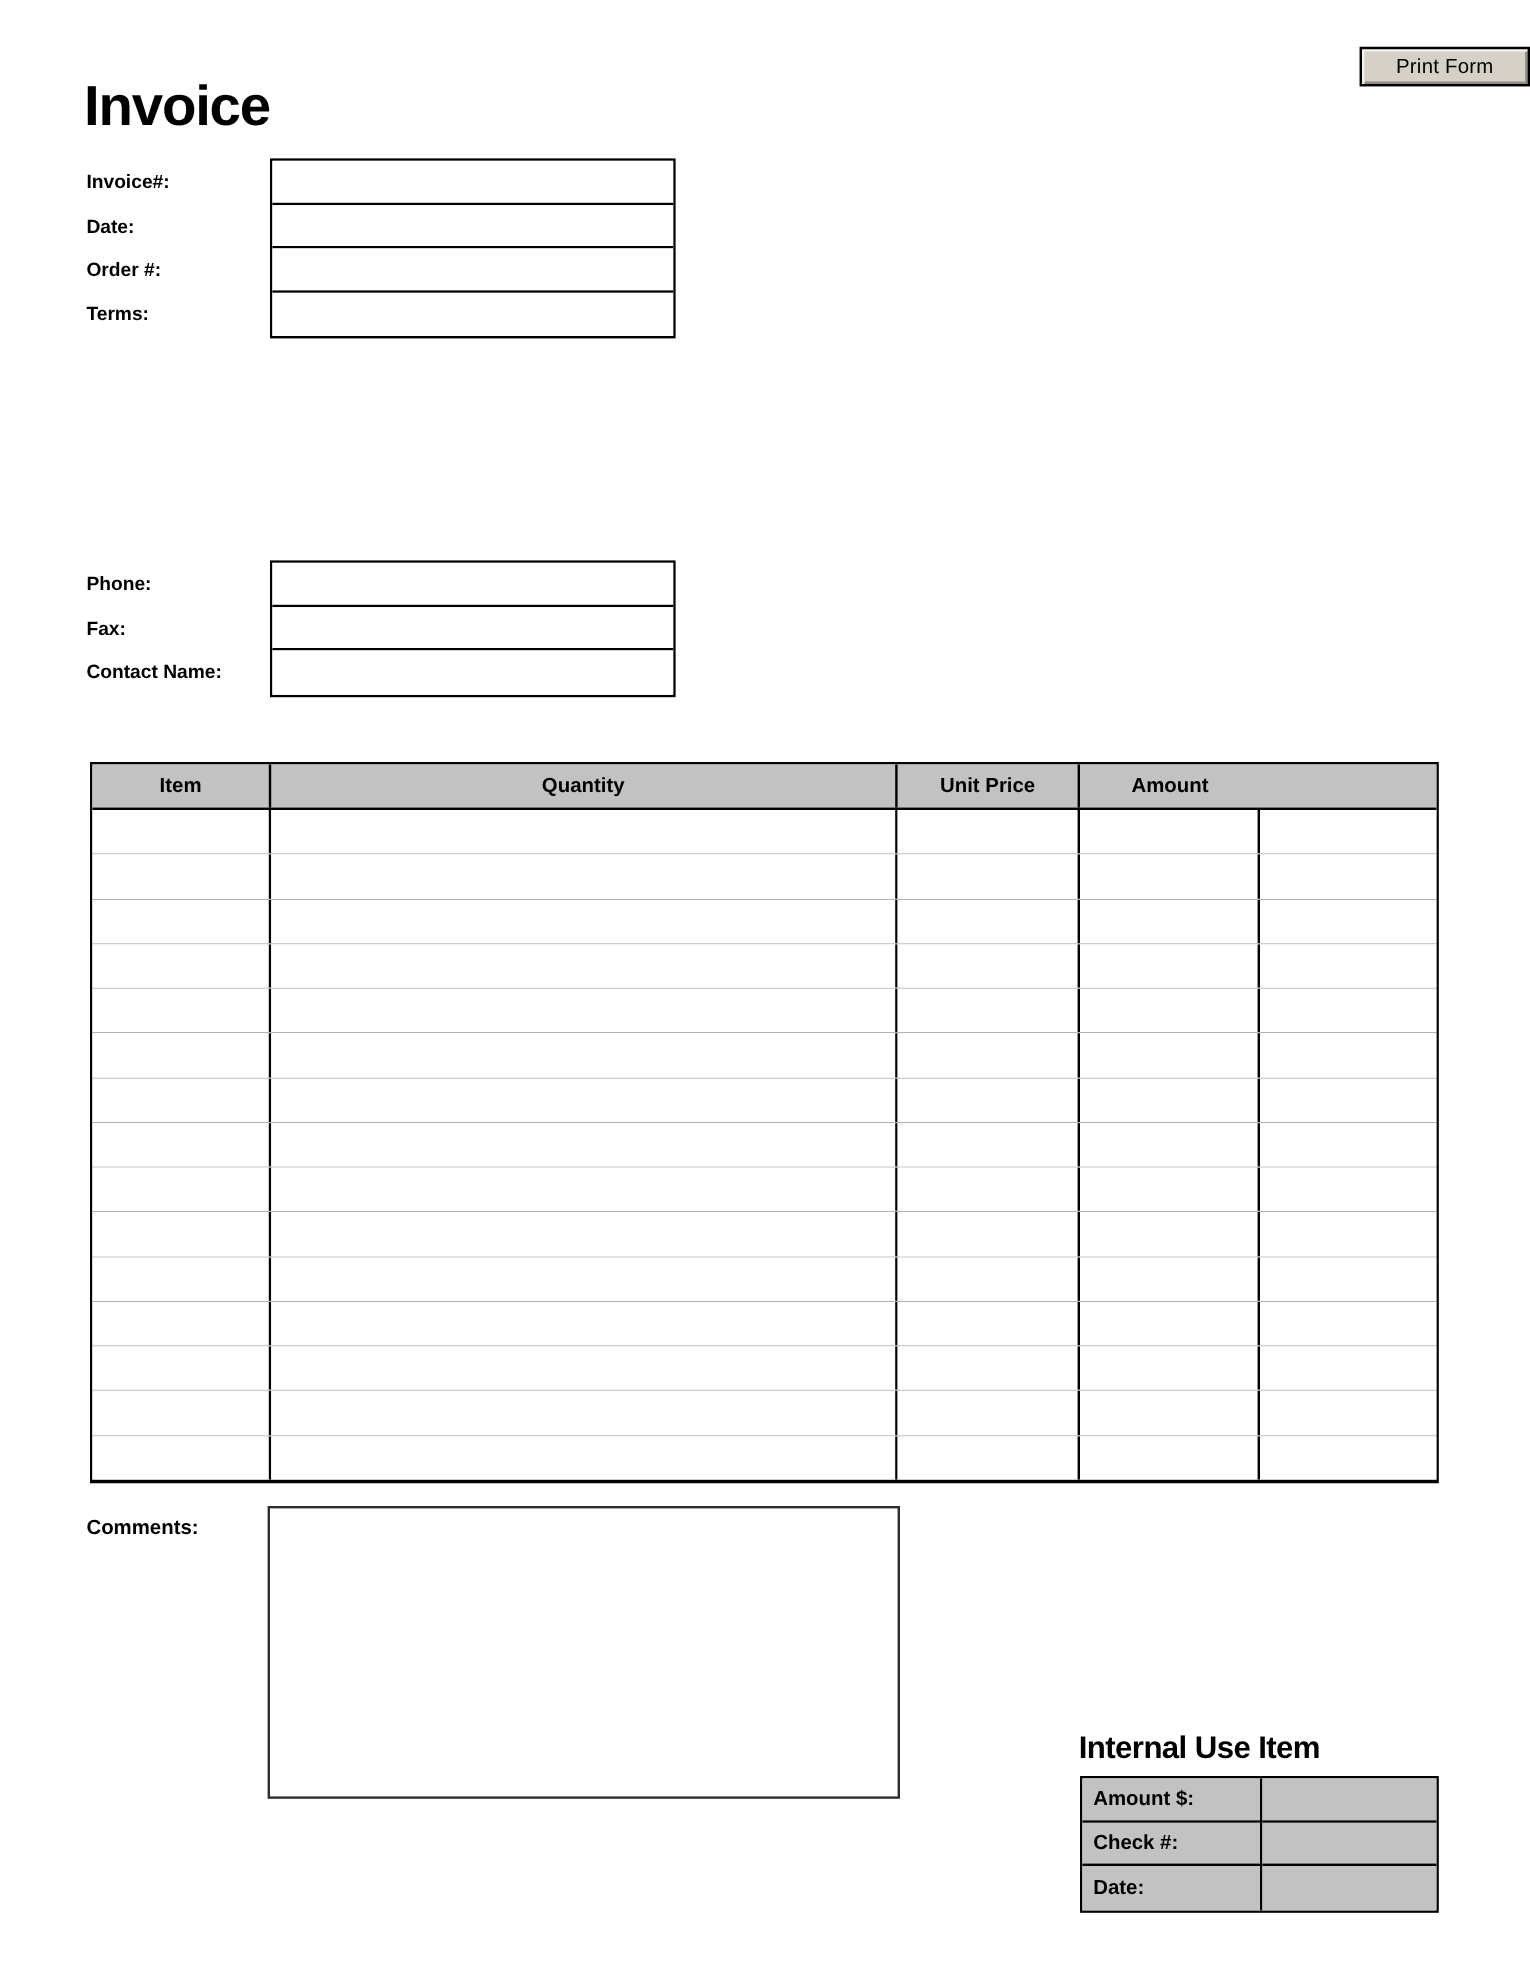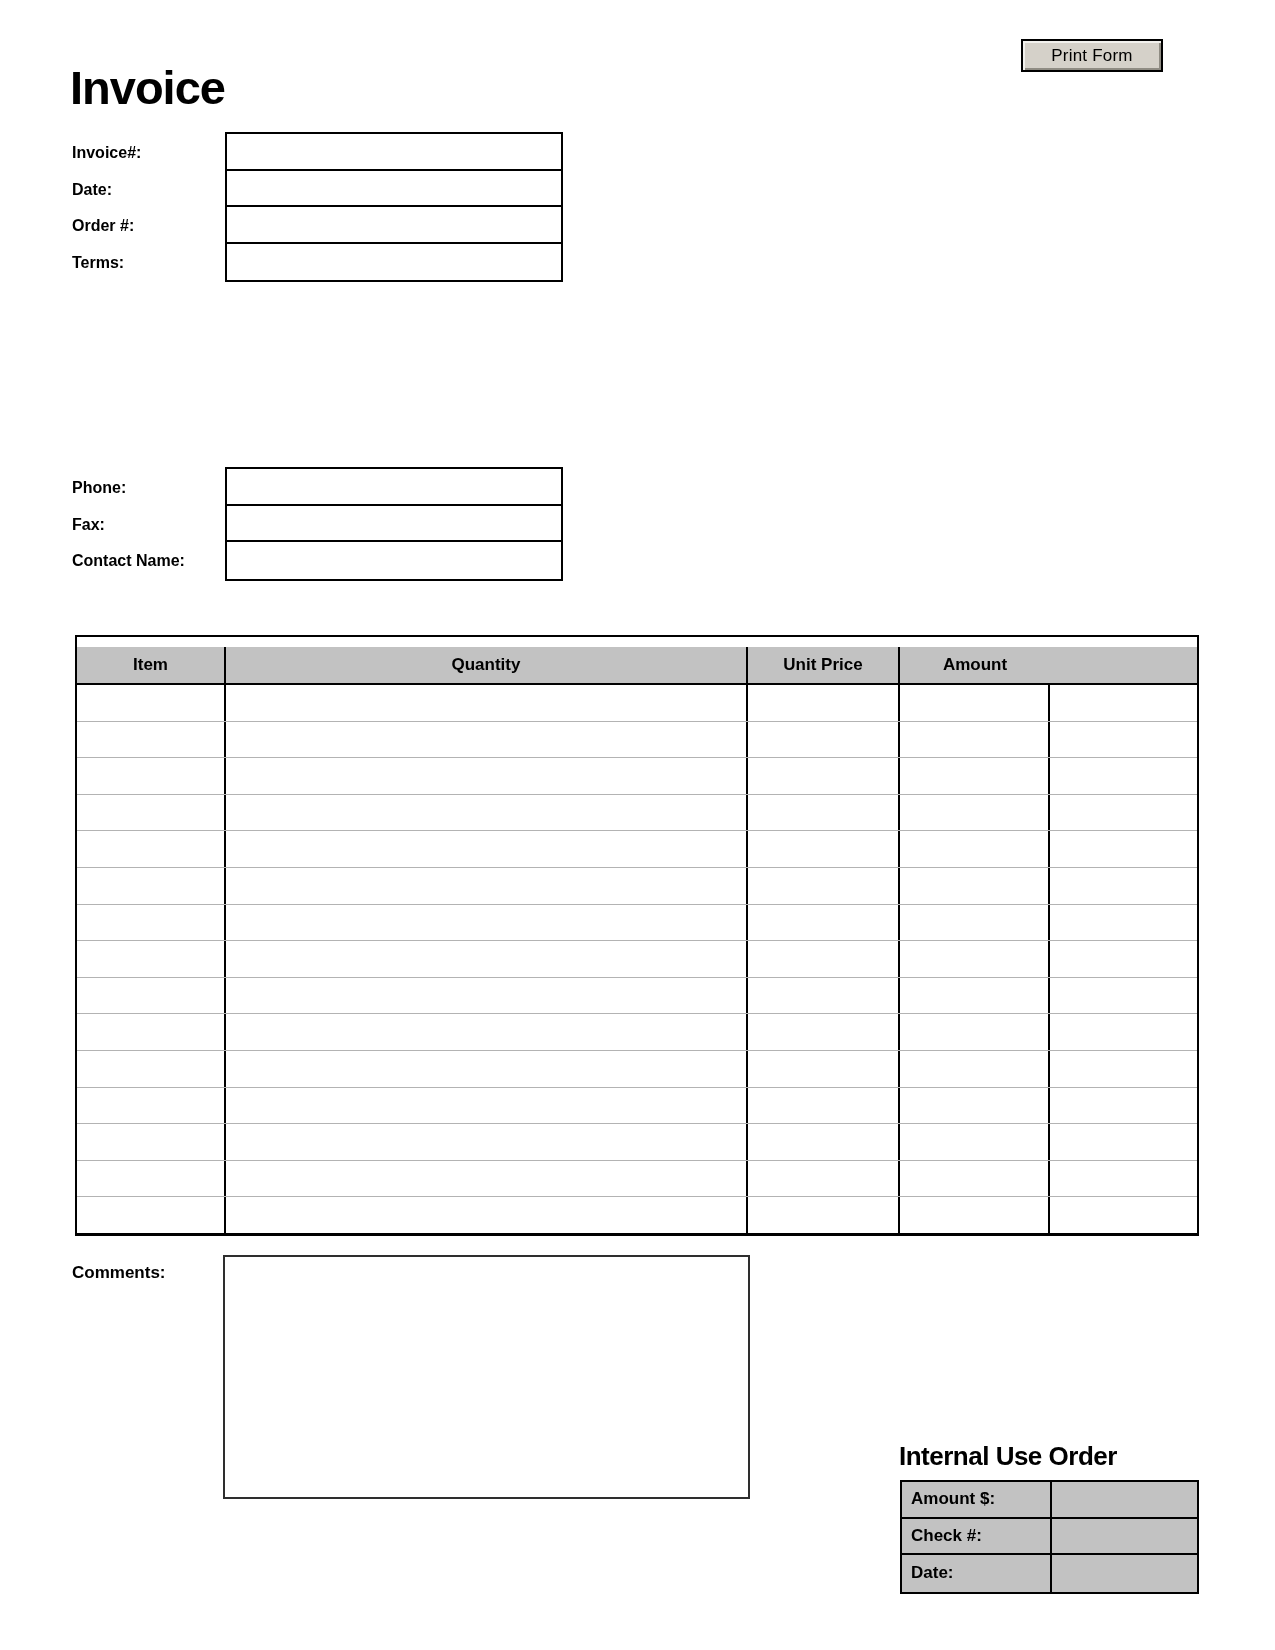--- a/index.html
+++ b/index.html
@@ -9,21 +9,21 @@
     height: 1650px;
     background: #ffffff;
     font-family: "Liberation Sans", sans-serif;
     color: #000;
     overflow: hidden;
   }
 
   
   #print-btn {
     position: absolute;
-    left: 1021px; top: 39px;
+    left: 1133px; top: 39px;
     width: 142px; height: 33px;
     background: #d5d1c9;
     border: 2px solid #000;
     box-sizing: border-box;
     box-shadow: inset 2px 2px 0 #f2f1ed, inset -2px -2px 0 #8f8c83;
     font-size: 17px;
     display: flex; align-items: center; justify-content: center;
     cursor: pointer;
     letter-spacing: .2px;
   }
@@ -76,21 +76,20 @@
     display: flex; flex-direction: column;
   }
   #items-head {
     display: grid;
     grid-template-columns: 149px 522px 152px 150px 147px;
     height: 38px;
     border-bottom: 2px solid #000;
     box-sizing: border-box;
     background: #c2c2c2;
     flex: none;
-    margin-top: 10px;
   }
   .hcell {
     display: flex; align-items: center; justify-content: center;
     font-size: 17px; font-weight: bold;
     border-right: 2px solid #000;
     box-sizing: border-box;
   }
   .hcell:last-child { border-right: none; }
   #items-body { flex: 1; display: flex; flex-direction: column; }
   .trow {
@@ -328,21 +327,21 @@
           <div class="tcell"></div>
           <div class="tcell"></div>
         </div>
       </div>
   </div>
 
 
   <div id="comments-label">Comments:</div>
   <div id="comments-box"></div>
 
-  <div id="internal-title">Internal Use Order</div>
+  <div id="internal-title">Internal Use Item</div>
   <div id="internal-table">
     <div class="i-label">Amount $:</div>
     <div class="i-value"></div>
     <div class="i-label">Check #:</div>
     <div class="i-value"></div>
     <div class="i-label last">Date:</div>
     <div class="i-value last"></div>
   </div>
 
 </div>

